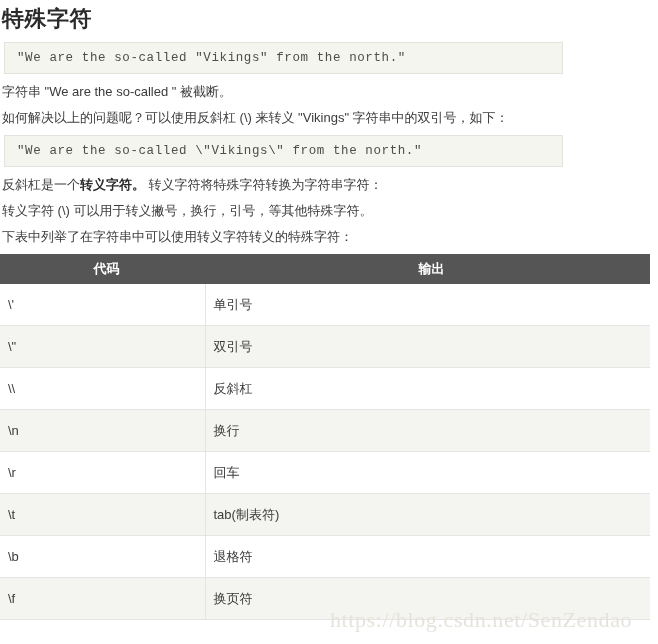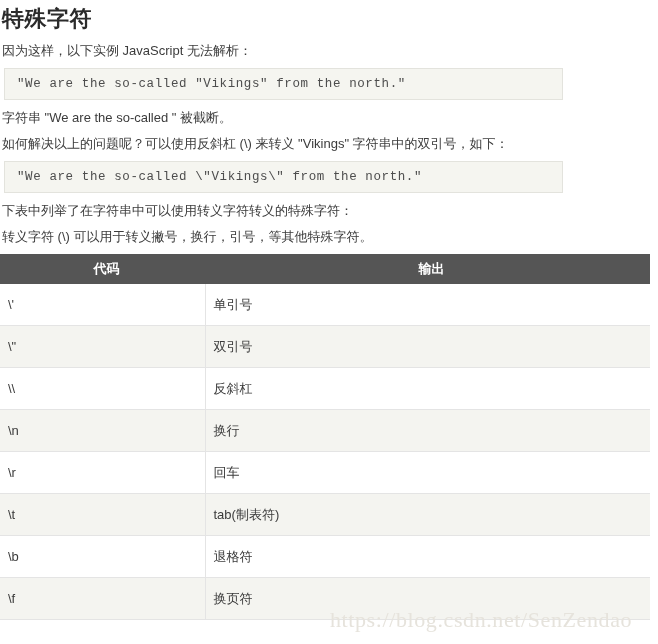--- a/index.html
+++ b/index.html
@@ -128,34 +128,34 @@
   }
 </style>
 </head>
 <body>
 
 <div class="page">
 
   <h1 class="page-title">特殊字符</h1>
 
 
-  <p class="para">因为这样，以下实例 JavaScript 无法解析：</p>
 
   <div class="code-block">"We are the so-called "Vikings" from the north."</div>
 
   <p class="para">字符串 "We are the so-called " 被截断。</p>
 
   <p class="para">如何解决以上的问题呢？可以使用反斜杠 (\) 来转义 "Vikings" 字符串中的双引号，如下：</p>
 
   <div class="code-block">"We are the so-called \"Vikings\" from the north."</div>
 
+  <p class="para"><span>反斜杠是一个</span><b>转义字符。</b><span> 转义字符将特殊字符转换为字符串字符：</span></p>
+
+  <p class="para">转义字符 (\) 可以用于转义撇号，换行，引号，等其他特殊字符。</p>
 
   <p class="para">下表中列举了在字符串中可以使用转义字符转义的特殊字符：</p>
-
-  <p class="para">转义字符 (\) 可以用于转义撇号，换行，引号，等其他特殊字符。</p>
 
   <div class="spacer-before-table"></div>
 
   <table class="escape-table">
     <colgroup>
       <col class="col-code">
       <col class="col-output">
     </colgroup>
     <thead>
       <tr>

